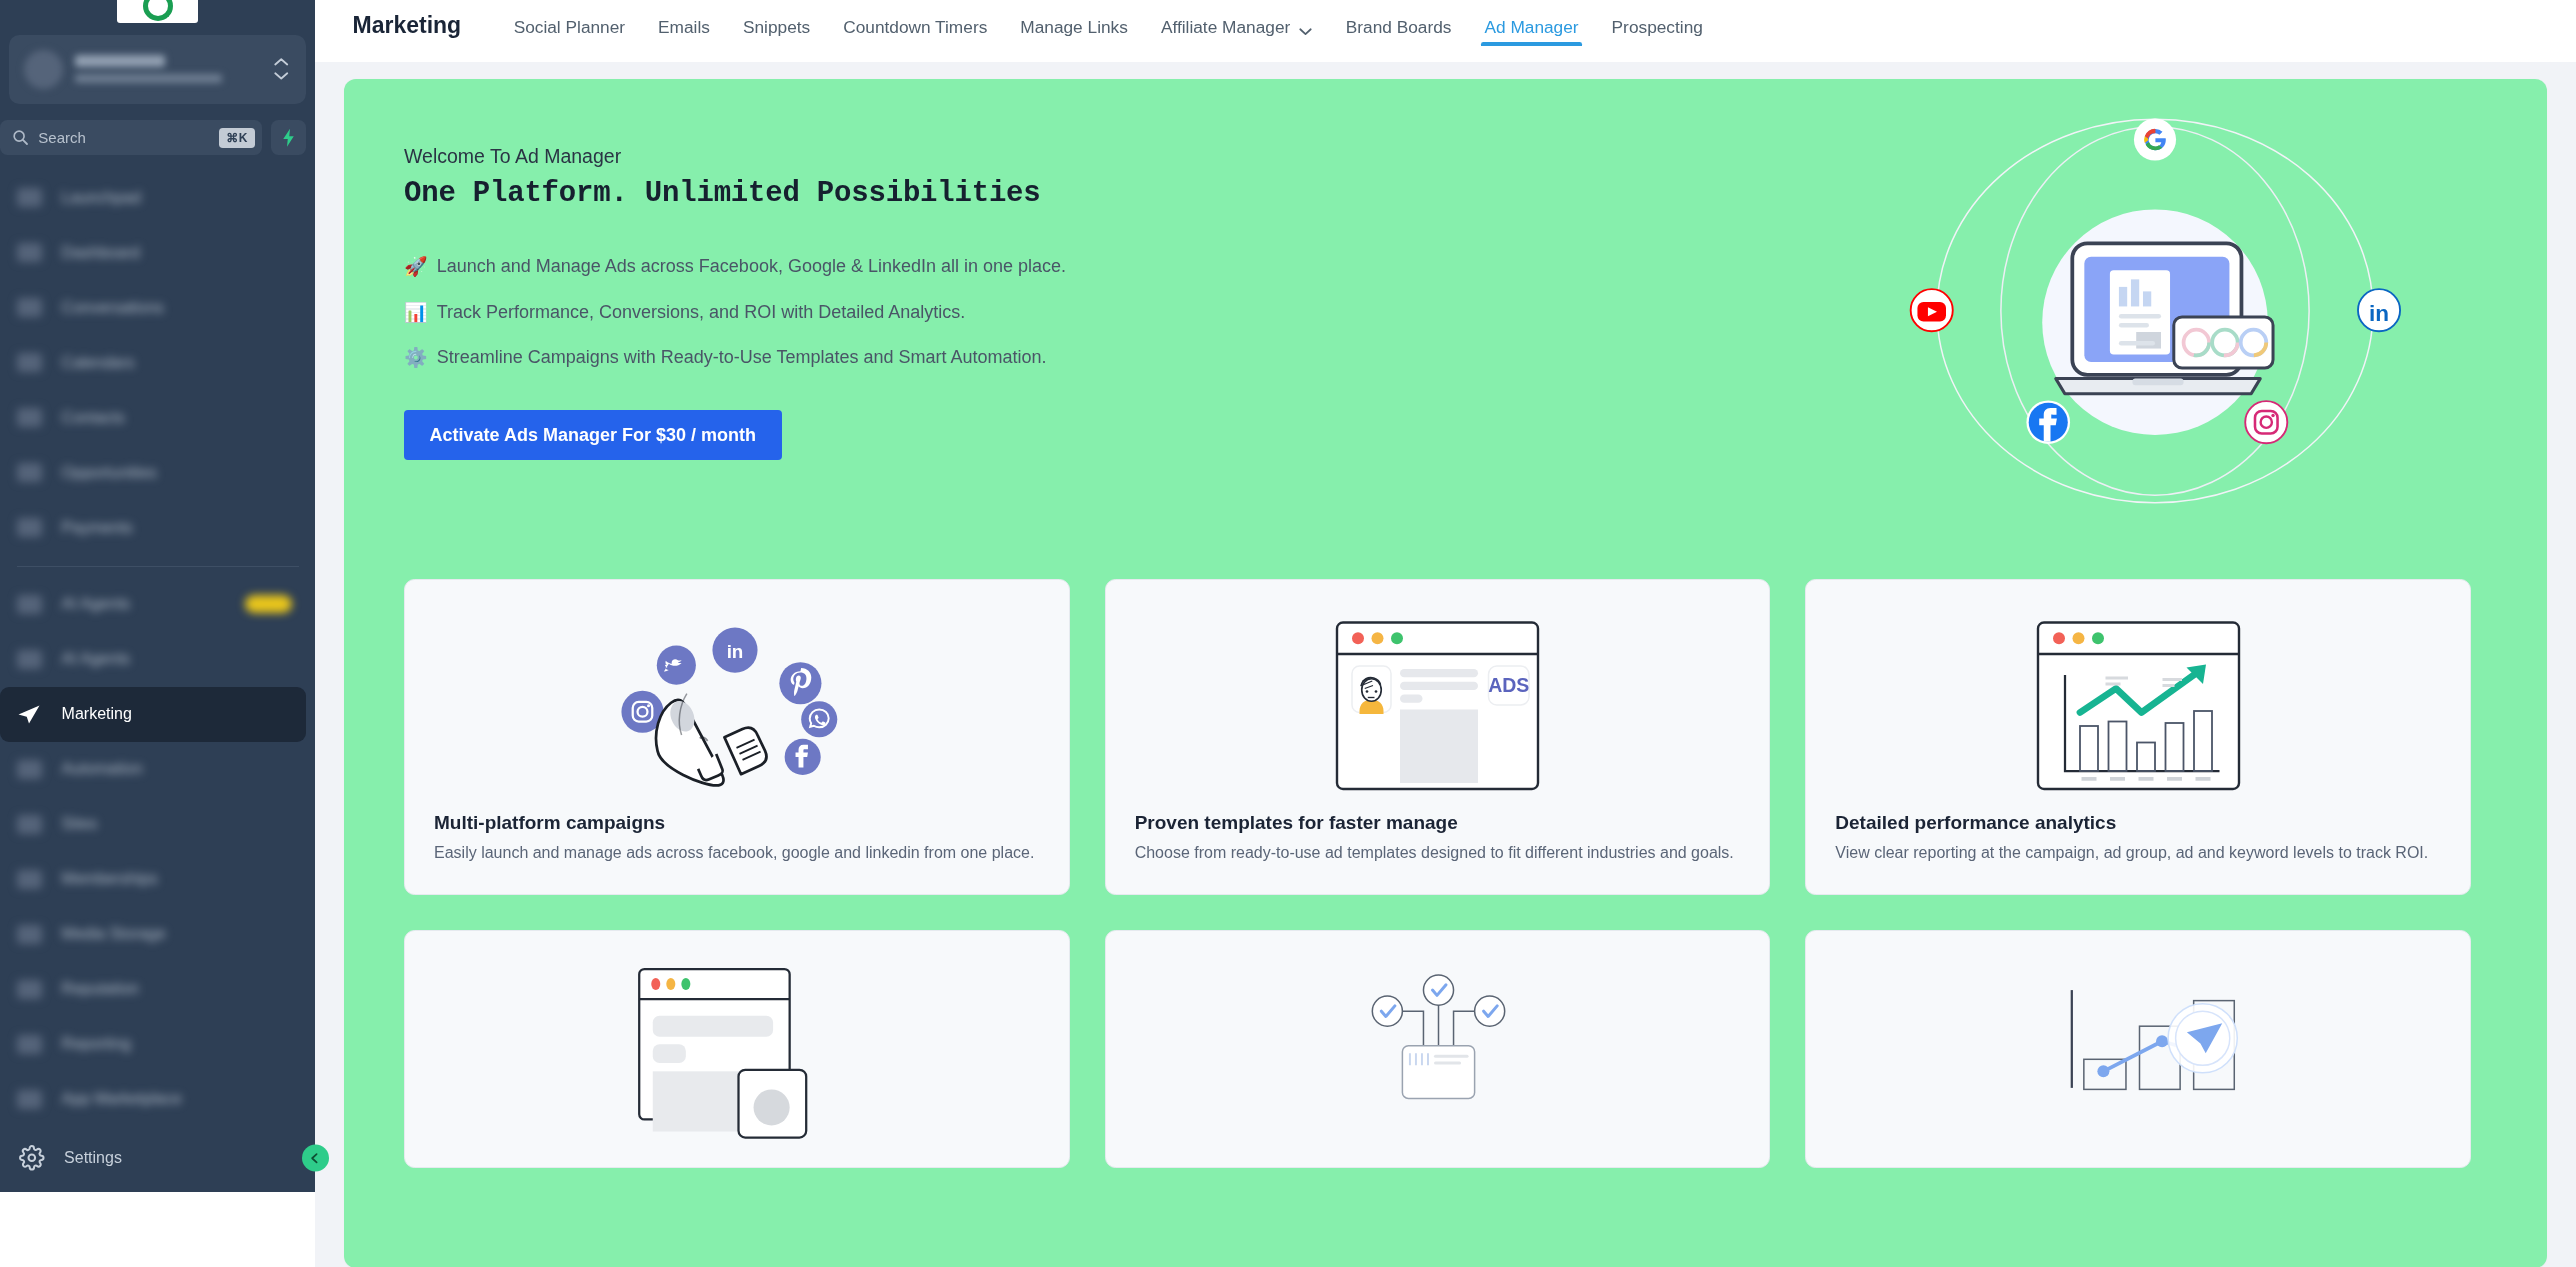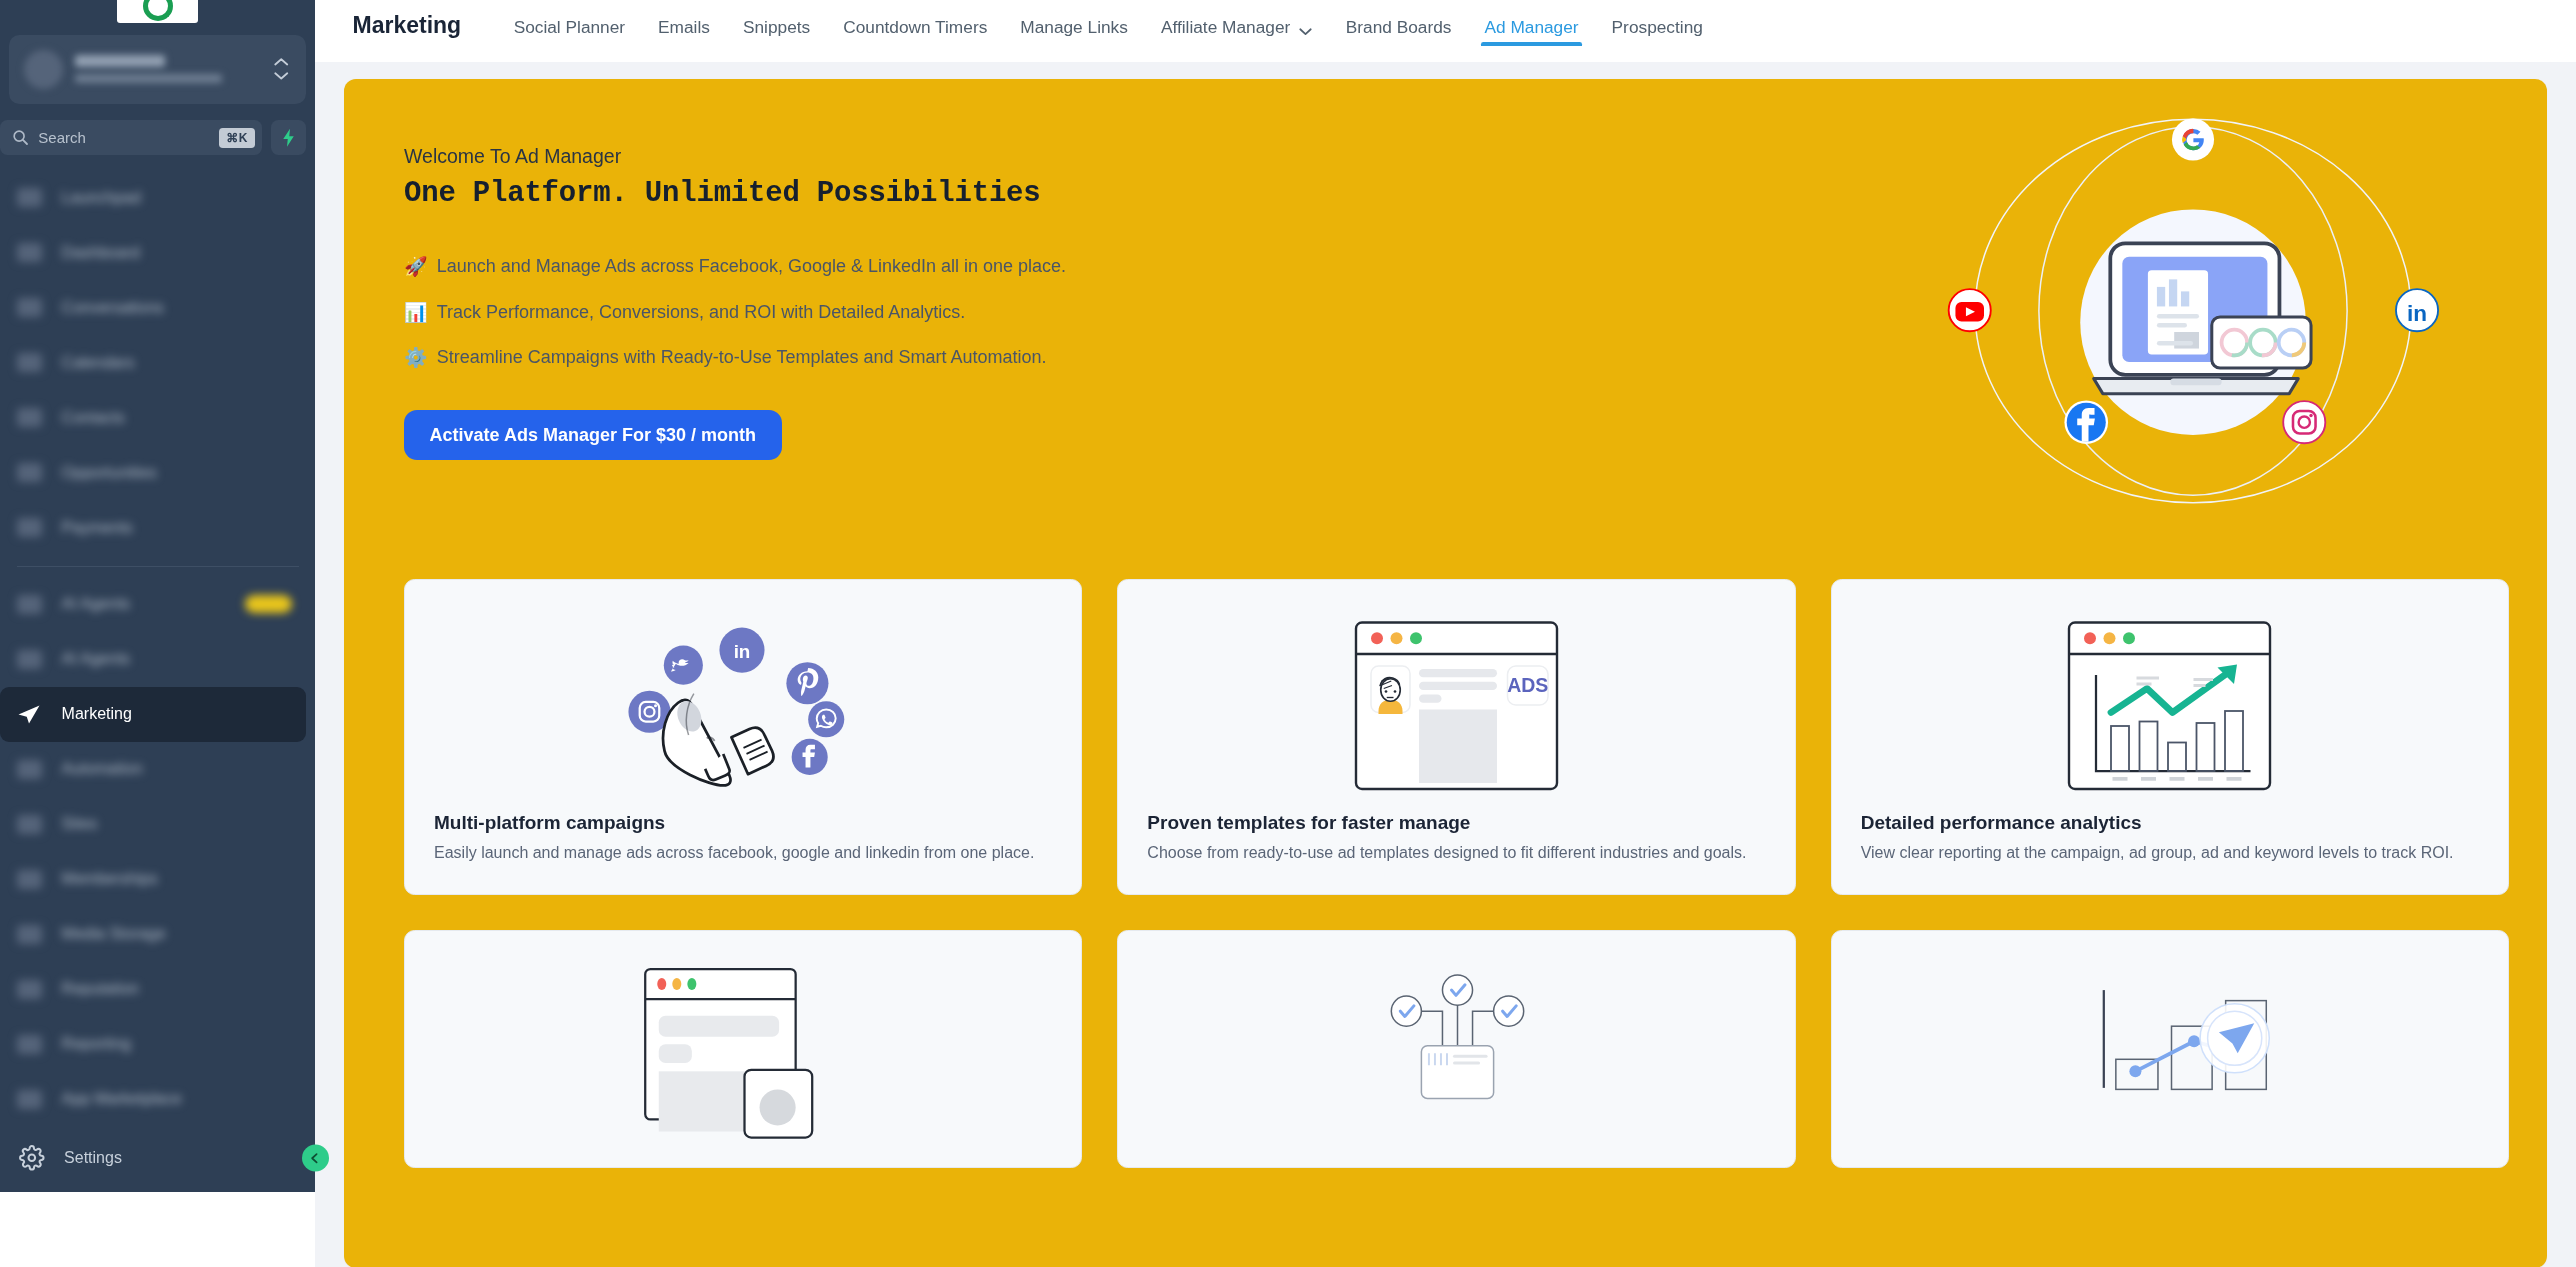--- a/index.html
+++ b/index.html
@@ -94,35 +94,35 @@
   }
   .tab.active { color: #2b9ae0; }
   .tab.active::after {
     content: ""; position: absolute; left: 13.5px; right: 13.5px; bottom: 0; height: 3.8px;
     background: #2b9ae0; border-radius: 2.3px 2.3px 0 0;
   }
   .chev { margin-top: 3px; }
 
   .content-scroll { flex: 1; padding: 16.5px 29px 0 29px; min-height: 0; overflow: hidden; }
   .panel {
-    background: #eab308; border-radius: 12px; height: 100%;
-    padding: 44px 38px 0 60px; overflow: hidden; box-shadow: 0 0.8px 1.5px rgba(16,24,40,.04);
+    background: #86efac; border-radius: 12px; height: 100%;
+    padding: 44px 76px 0 60px; overflow: hidden; box-shadow: 0 0.8px 1.5px rgba(16,24,40,.04);
   }
 
   .hero { display: flex; align-items: flex-start; justify-content: space-between; }
   .hero-left { padding-top: 22.6px; max-width: 1128px; }
   .hero-eyebrow { font-size: 19.5px; color: #2a3444; margin-bottom: 9px; }
   .hero-title { font-size: 29px; font-weight: 700; color: #16202f; letter-spacing: -0.2px; font-family: Liberation Mono, monospace; }
   .bullets { margin-top: 45px; display: flex; flex-direction: column; gap: 22.6px; }
   .bullet { font-size: 18px; color: #4a5567; display: flex; align-items: center; gap: 9px; }
   .bullet .emo { font-size: 19px; }
   .cta {
     margin-top: 41px; display: inline-flex; align-items: center; justify-content: center;
     background: #2563eb; color: #fff; font-size: 18px; font-weight: 700;
-    border: none; border-radius: 13px; padding: 0 25.6px; height: 50px; cursor: pointer;
+    border: none; border-radius: 4px; padding: 0 25.6px; height: 50px; cursor: pointer;
     font-family: "Liberation Sans", sans-serif;
   }
 
   .hero-art { width: 602px; height: 421px; position: relative; flex: 0 0 602px; margin-right: 15px; }
 
   
   .cards {
     margin-top: 35px; display: grid; grid-template-columns: repeat(3, 1fr);
     gap: 35px; padding-bottom: 30px;
   }

